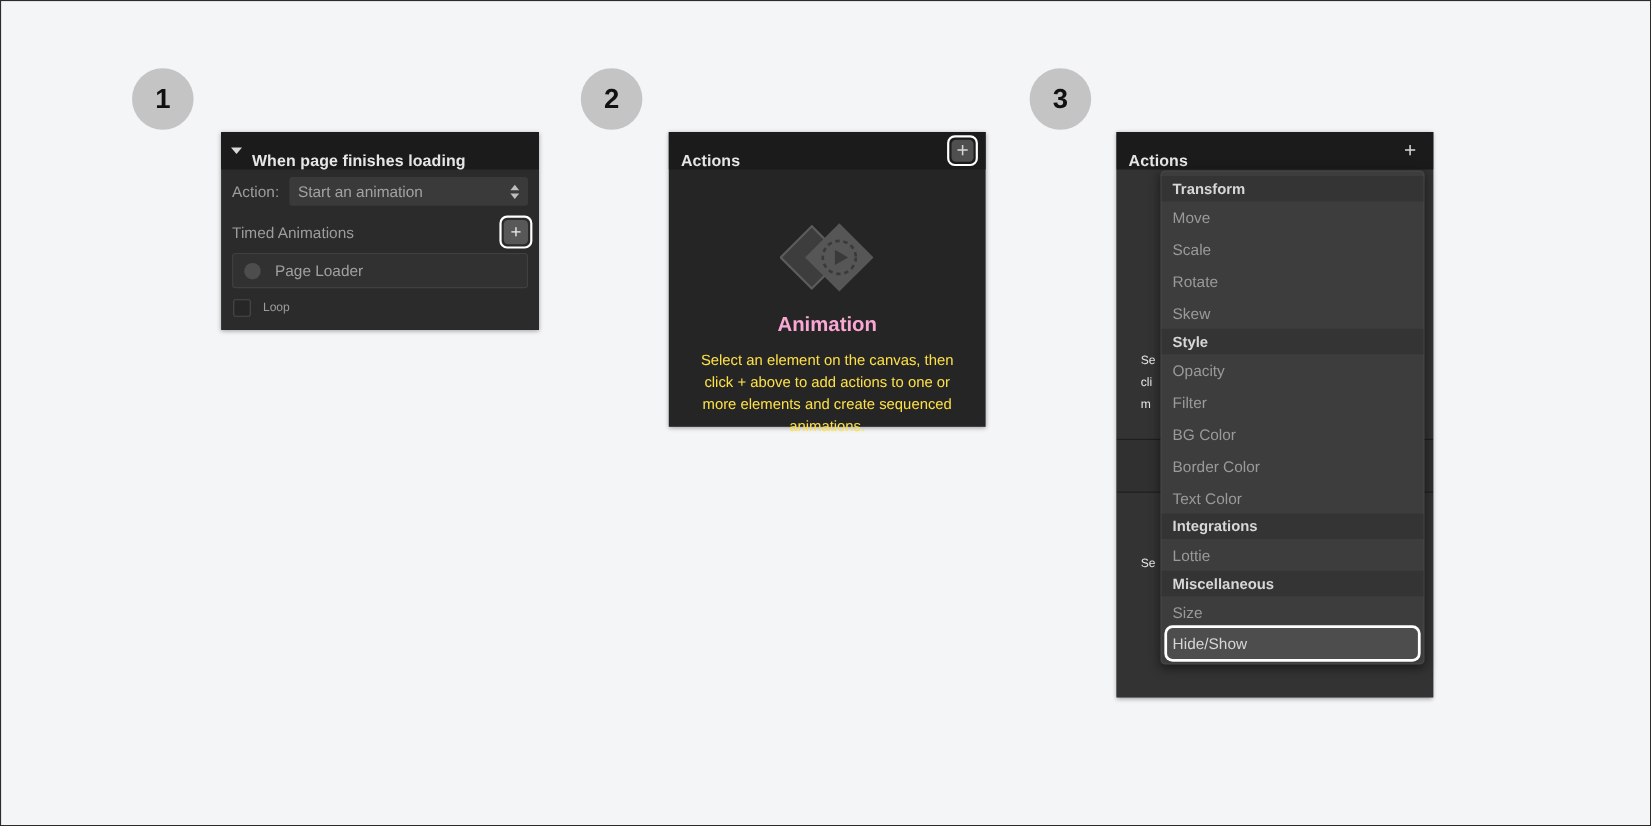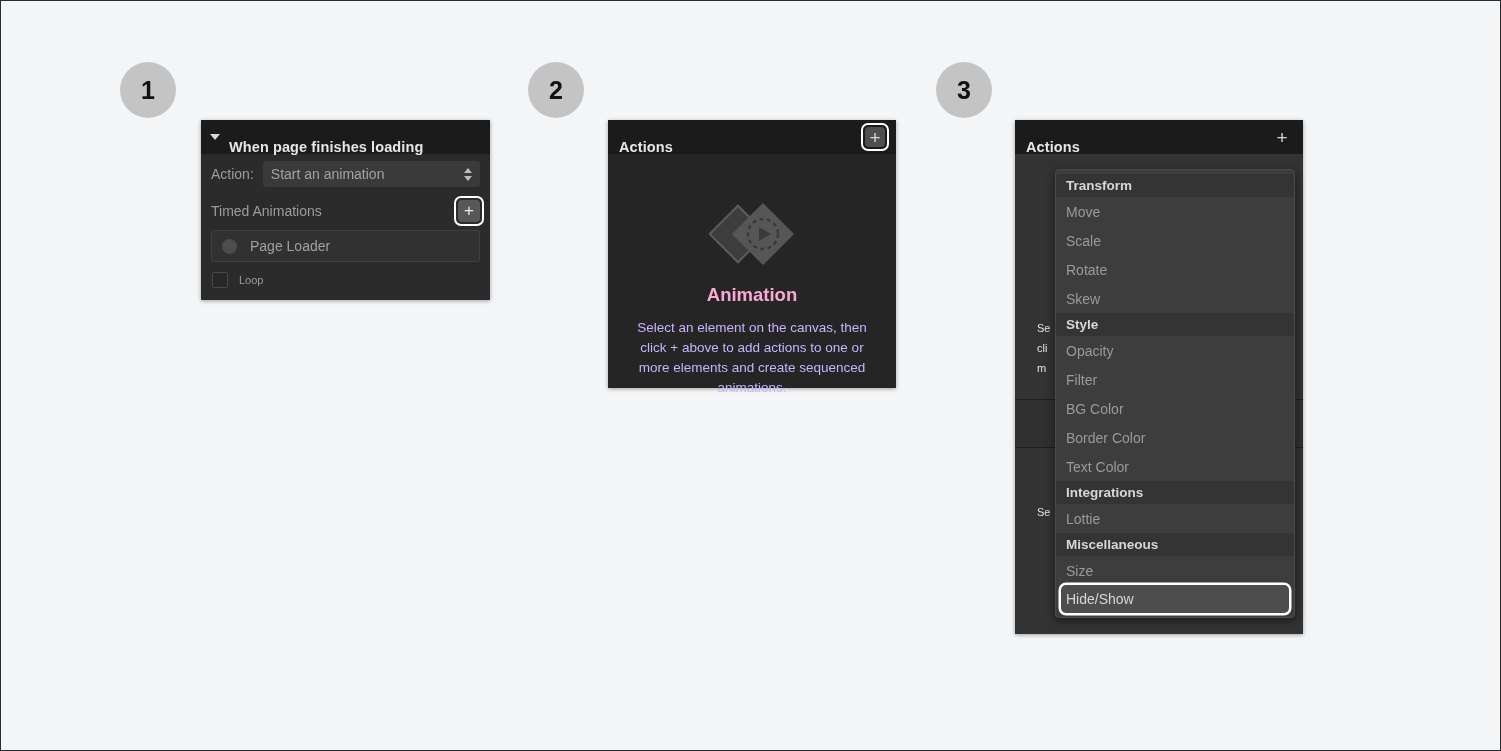--- a/index.html
+++ b/index.html
@@ -239,21 +239,21 @@
     width: 86px;
     height: 66px;
   }
   .empty-title {
     color: #f9a8d4;
     font-size: 18.5px;
     font-weight: 700;
     margin-bottom: 12px;
   }
   .empty-desc {
-    color: #c4b5fd;
+    color: #fde047;
     font-size: 13.5px;
     line-height: 20px;
   }
 
   
   #panel-actions-menu {
     left: 1014px;
     top: 119px;
     width: 288px;
     height: 514px;
@@ -289,21 +289,21 @@
   .ghost-panel-fill {
     position: absolute;
     left: 0;
     width: 288px;
     background: #333333;
   }
 
   .dropdown {
     position: absolute;
     left: 1054px;
-    top: 168px;
+    top: 154px;
     width: 240px;
     background: #3d3d3d;
     border: 1px solid #4a4a4a;
     border-radius: 4px;
     box-shadow: 0 3px 10px rgba(0,0,0,0.5);
     padding: 4px 0;
     box-sizing: border-box;
   }
   .menu-group-header {
     height: 23px;

